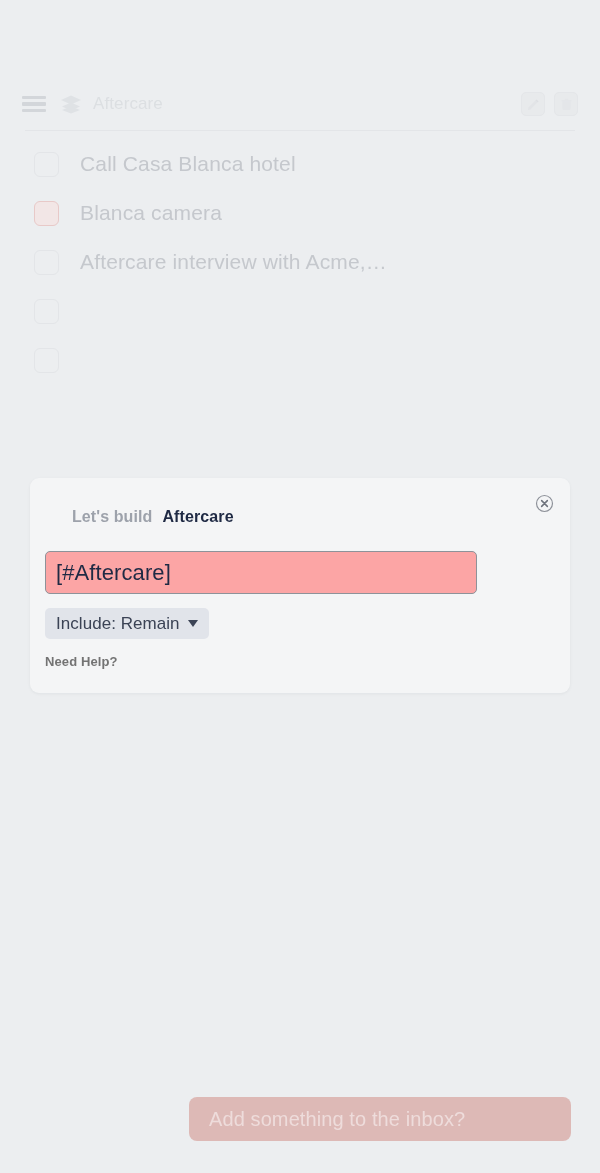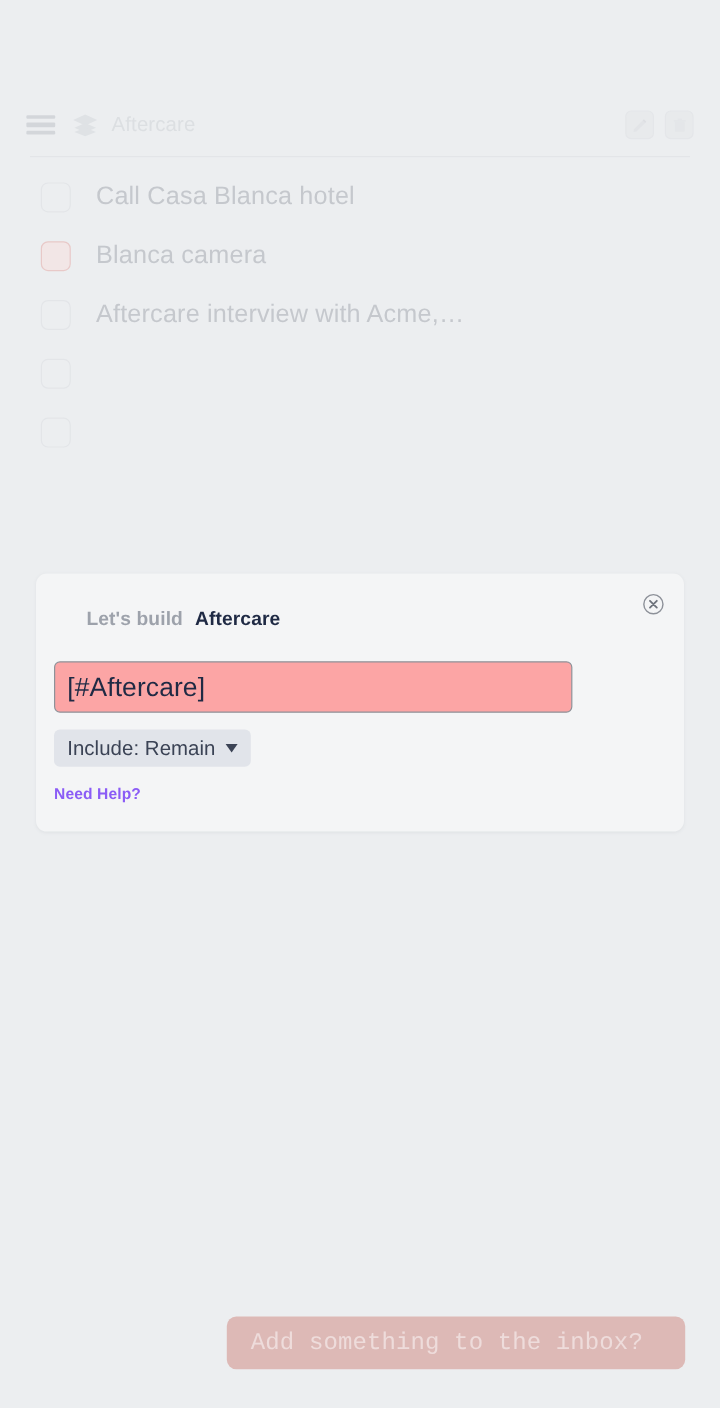--- a/index.html
+++ b/index.html
@@ -134,21 +134,21 @@
     top: 1097px;
     width: 382px;
     height: 44px;
     border-radius: 8px;
     background: #ddb9b6;
     border: none;
     display: flex;
     align-items: center;
     padding-left: 20px;
     box-sizing: border-box;
-    font-family: Liberation Mono, monospace;
+    font-family: Liberation Sans, sans-serif;
     font-size: 20px;
     color: #eedcdb;
     letter-spacing: 0.1px;
   }
 
   
   #build-modal {
     position: absolute;
     left: 30px;
     top: 478px;
@@ -231,21 +231,21 @@
     display: inline-block;
     flex: 0 0 auto;
   }
 
   #need-help {
     position: absolute;
     left: 45px;
     top: 654px;
     font-size: 13px;
     font-weight: bold;
-    color: #8b5cf6;
+    color: #737373;
     letter-spacing: 0.1px;
   }
 </style>
 </head>
 <body>
 
 <div id="app-backdrop"></div>
 
 <div id="list-header">
 

